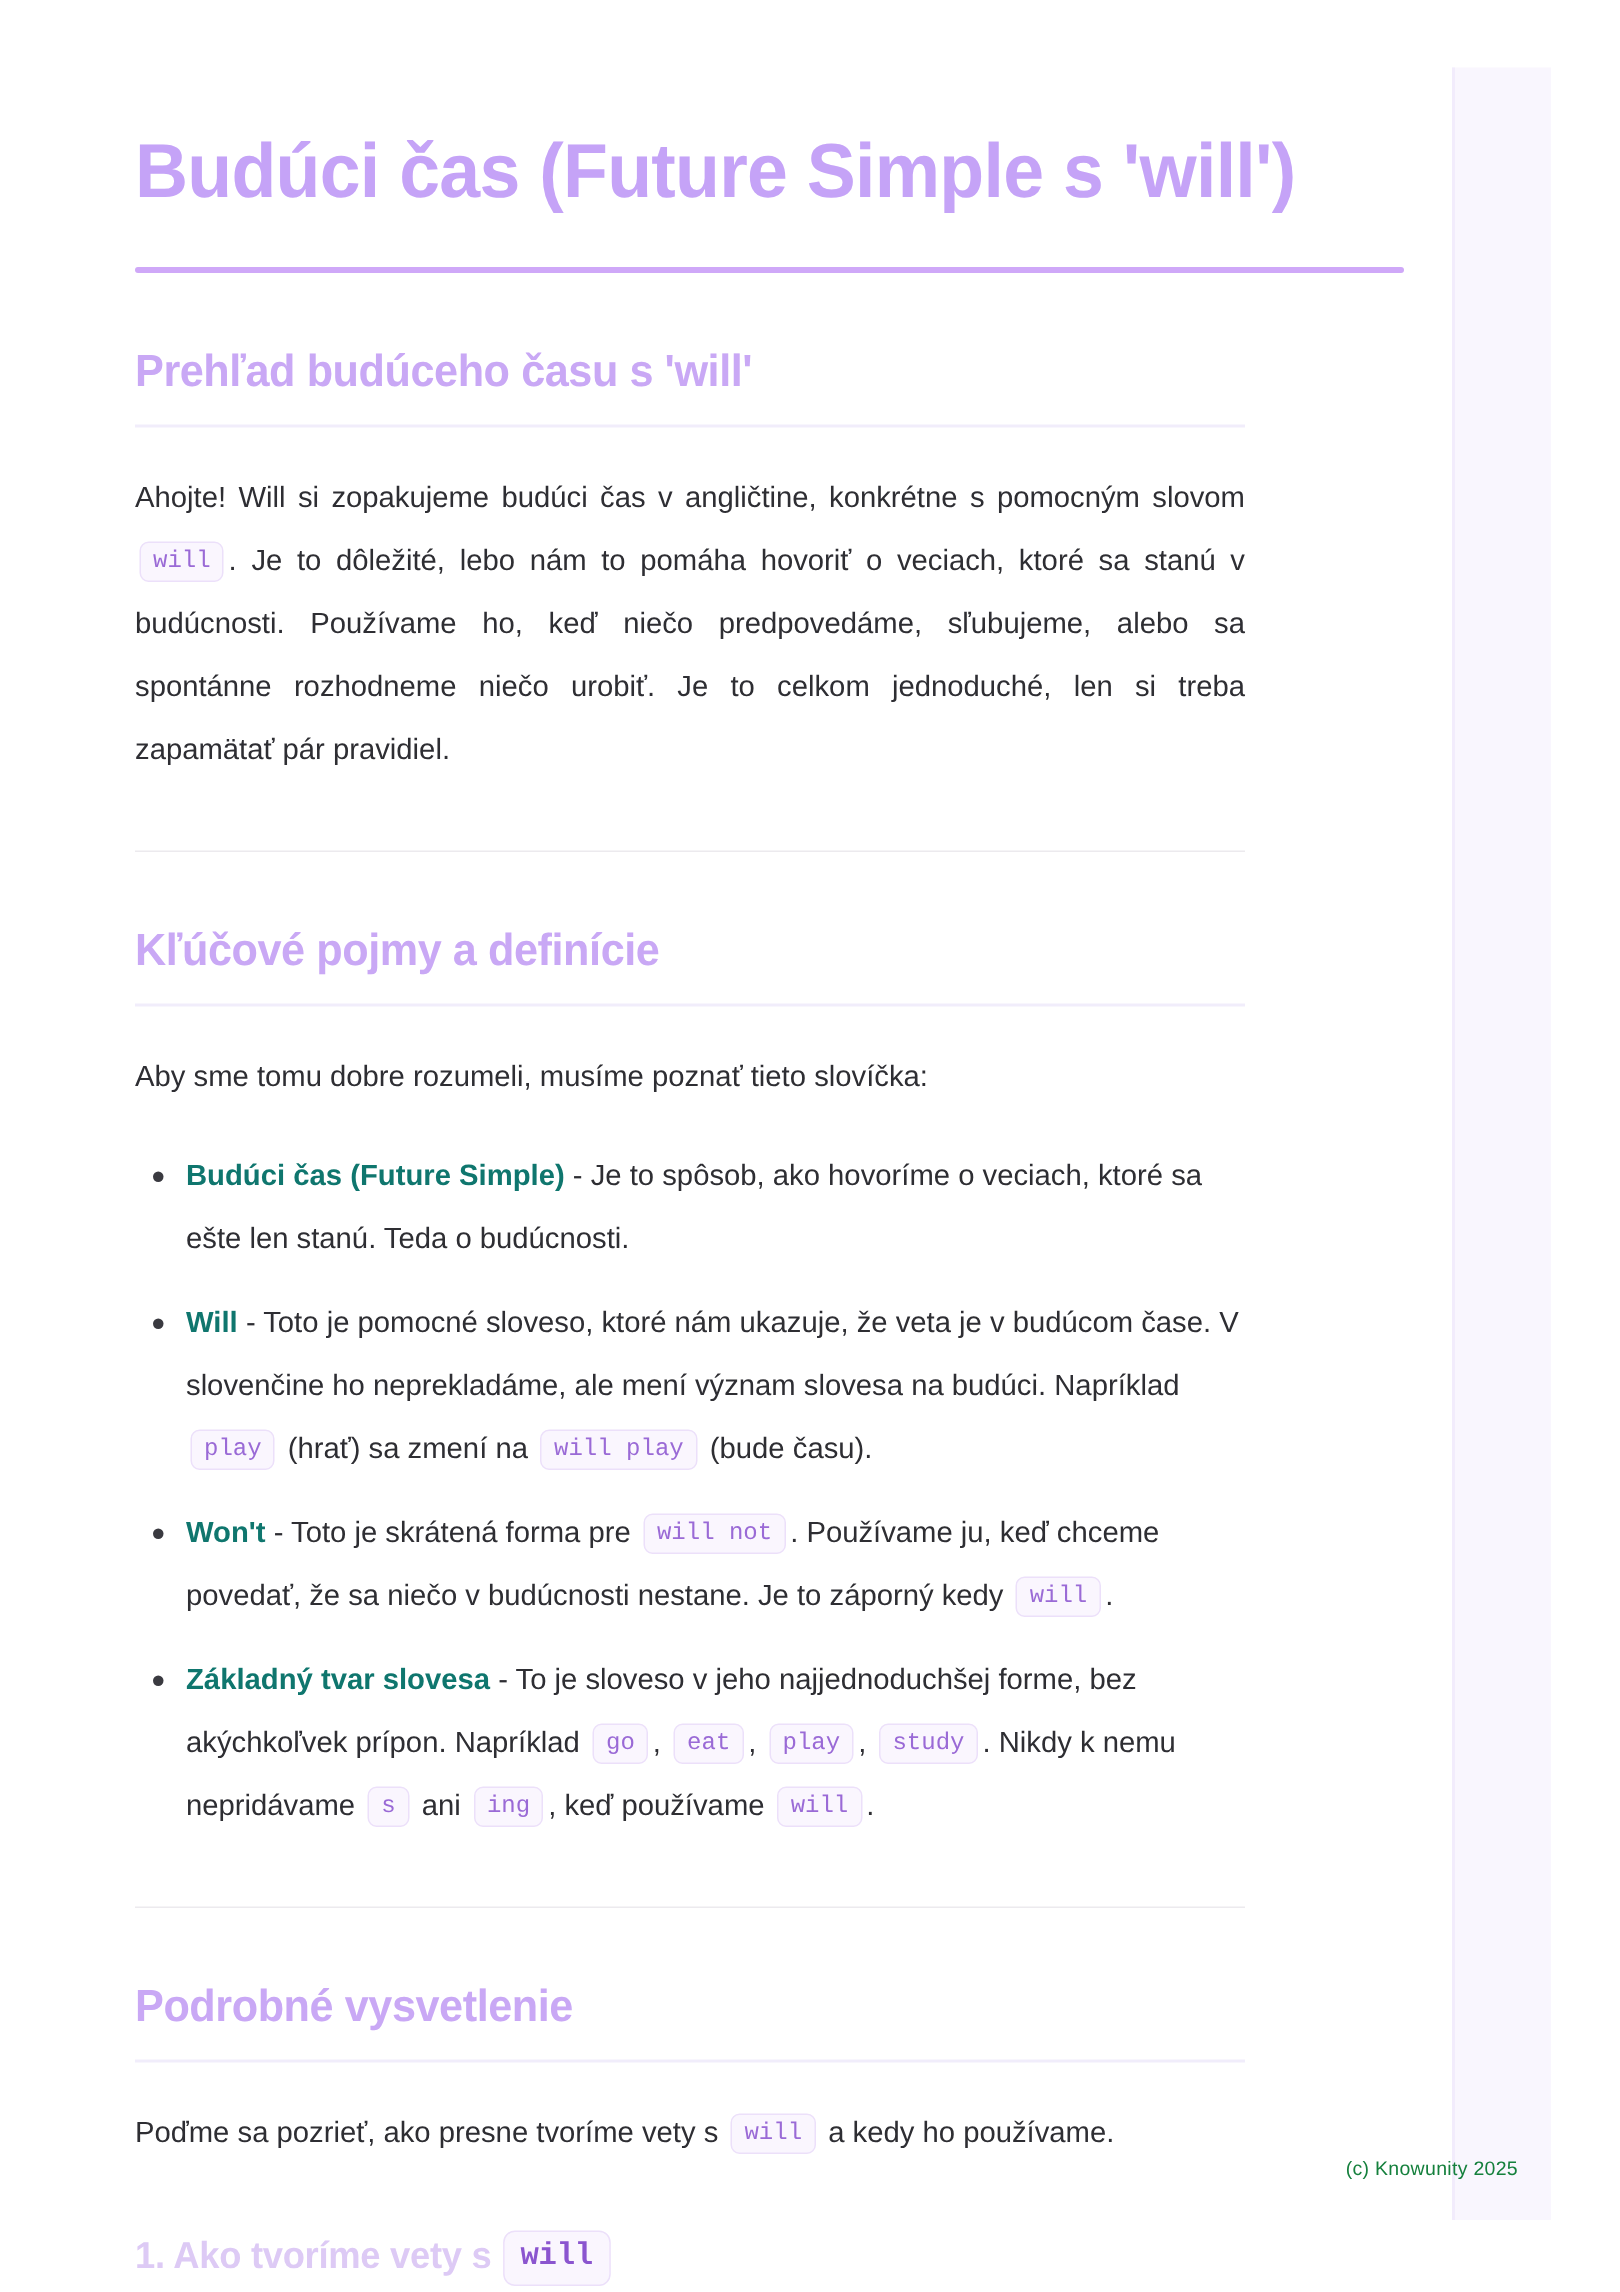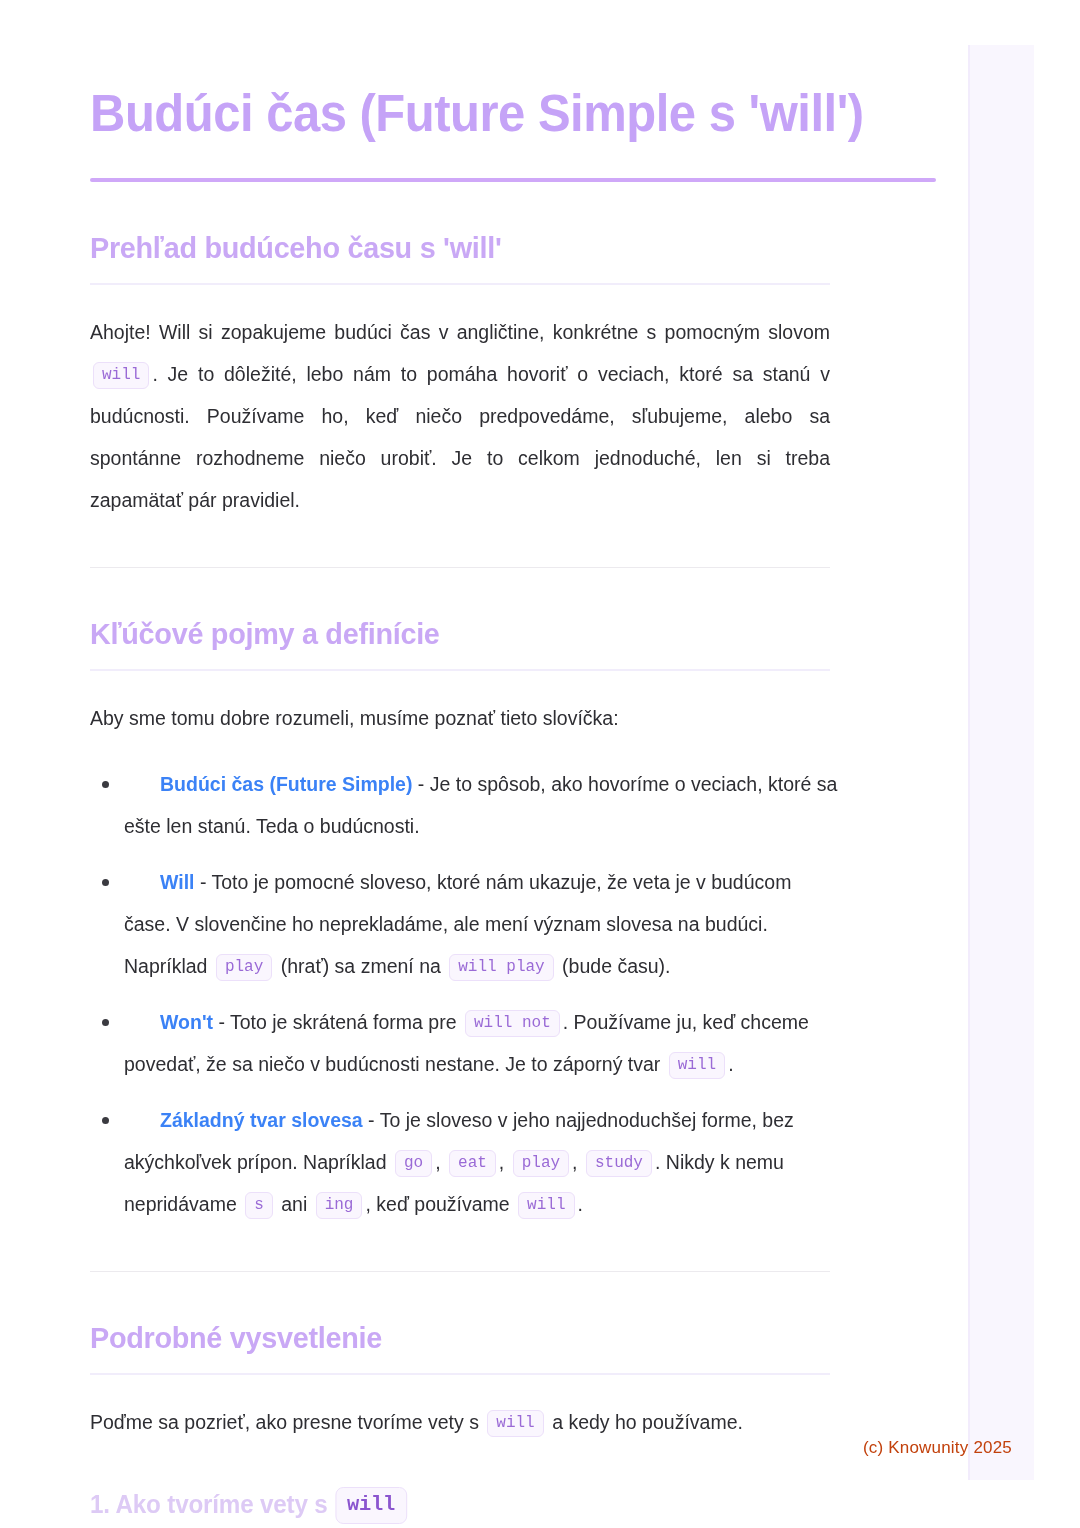--- a/index.html
+++ b/index.html
@@ -110,21 +110,21 @@
   ul.terms > li:before {
     content: "";
     position: absolute;
     left: -22px;
     top: 18px;
     width: 7px;
     height: 7px;
     border-radius: 50%;
     background: #3a3a40;
   }
-  li b { font-weight: 700; color: #3b82f6; margin-left: 36px; }
+  li b { font-weight: 700; color: #0f766e; }
 
   code.chip {
     display: inline-block;
     font-family: "Liberation Mono", monospace;
     font-size: 16px;
     color: #9a6ad6;
     background: #faf6fe;
     border: 1px solid #ece0fa;
     border-radius: 6px;
     padding: 3px 8px 4px 8px;
@@ -150,22 +150,22 @@
     padding: 5px 11px 6px 11px;
     border-radius: 8px;
     vertical-align: 3px;
     margin-left: 8px;
   }
 
   .watermark {
     position: absolute;
     right: 68px;
     top: 1438px;
-    font-size: 17px;
-    color: #c2410c;
+    font-size: 13px;
+    color: #15803d;
     letter-spacing: 0.2px;
   }
 </style>
 </head>
 <body>
 
 <div class="edge-band"></div>
 
 <div class="page">
 
@@ -183,21 +183,21 @@
   <p class="body nojust">Aby sme tomu dobre rozumeli, musíme poznať tieto slovíčka:</p>
 
   <ul class="terms">
     <li>
       <b>Budúci čas (Future Simple)</b><span> - </span><span>Je to spôsob, ako hovoríme o veciach, ktoré sa ešte len stanú. Teda o budúcnosti.</span>
     </li>
     <li>
       <b>Will</b><span> - </span><span>Toto je pomocné sloveso, ktoré nám ukazuje, že veta je v budúcom čase. V slovenčine ho neprekladáme, ale mení význam slovesa na budúci. Napríklad</span> <code class="chip">play</code> <span>(hrať) sa zmení na</span> <code class="chip">will play</code> <span>(bude času).</span>
     </li>
     <li>
-      <b>Won't</b><span> - </span><span>Toto je skrátená forma pre</span> <code class="chip">will not</code><span>. Používame ju, keď chceme povedať, že sa niečo v budúcnosti nestane. Je to záporný tvar</span> <code class="chip">will</code><span>.</span>
+      <b>Won't</b><span> - </span><span>Toto je skrátená forma pre</span> <code class="chip">will not</code><span>. Používame ju, keď chceme povedať, že sa niečo v budúcnosti nestane. Je to záporný kedy</span> <code class="chip">will</code><span>.</span>
     </li>
     <li>
       <b>Základný tvar slovesa</b><span> - </span><span>To je sloveso v jeho najjednoduchšej forme, bez akýchkoľvek prípon. Napríklad</span> <code class="chip">go</code><span>,</span> <code class="chip">eat</code><span>,</span> <code class="chip">play</code><span>,</span> <code class="chip">study</code><span>. Nikdy k nemu nepridávame</span> <code class="chip">s</code> <span>ani</span> <code class="chip">ing</code><span>, keď používame</span> <code class="chip">will</code><span>.</span>
     </li>
   </ul>
 
   <div class="divider"></div>
 
   <h2 class="sec-title">Podrobné vysvetlenie</h2>
   <div class="sec-rule"></div>

